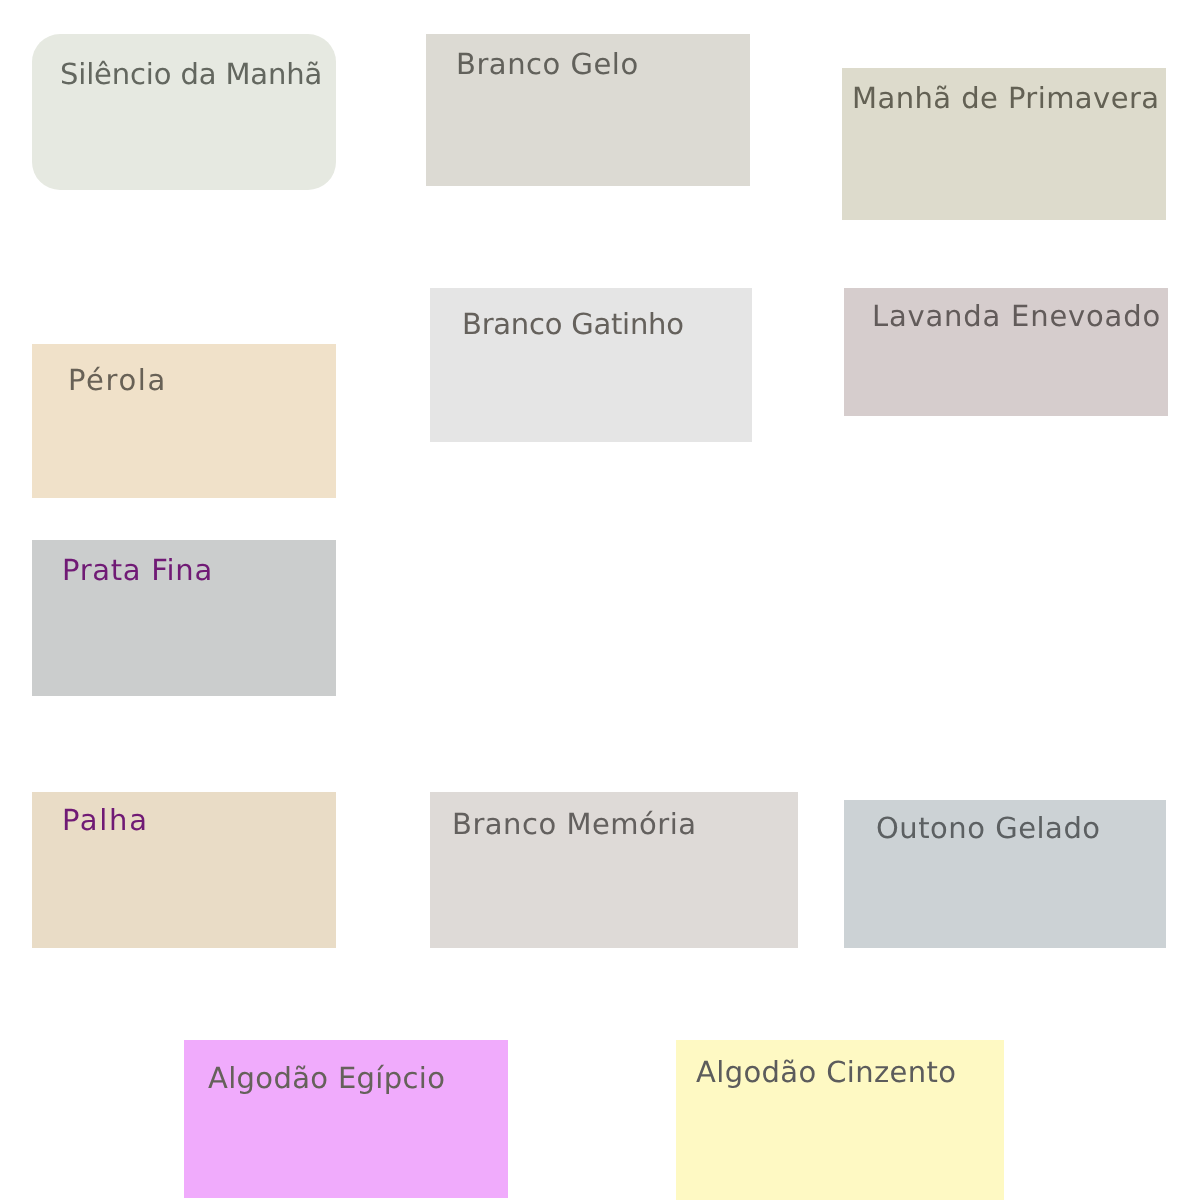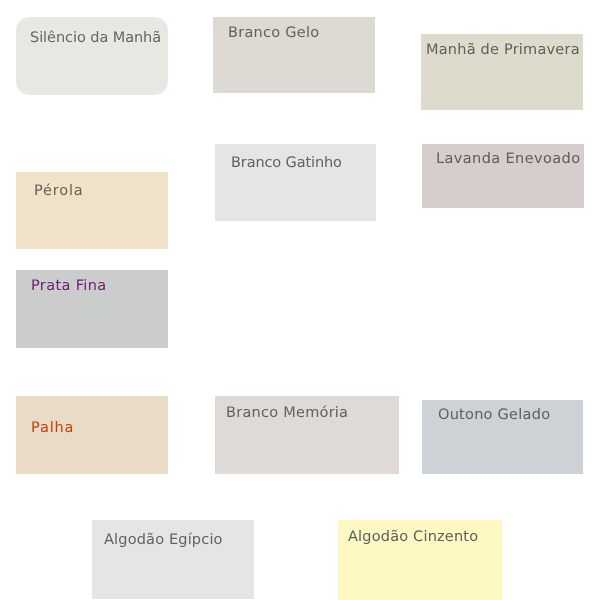--- a/index.html
+++ b/index.html
@@ -72,30 +72,30 @@
         <span class="swatch-label" style="color: rgb(98, 91, 90); left: 14.6px; top: 5px; letter-spacing: 0.4041px;">Lavanda Enevoado</span>
       </div>
   </div>
   <div class="palette-row">
     <div class="swatch" style="left: 15.9px; top: 270px; width: 151.9px; height: 77.7px; background: rgb(203, 205, 205);">
         <span class="swatch-label" style="color: #701a75; left: 14.78px; top: 5.8px; letter-spacing: 0.3521px;">Prata Fina</span>
       </div>
   </div>
   <div class="palette-row">
     <div class="swatch" style="left: 16px; top: 396px; width: 151.8px; height: 77.8px; background: rgb(233, 220, 198);">
-        <span class="swatch-label" style="color: #c2410c; left: 14.62px; top: 22px; letter-spacing: 0.842px;">Palha</span>
+        <span class="swatch-label" style="color: #701a75; left: 14.62px; top: 5px; letter-spacing: 0.842px;">Palha</span>
       </div>
     <div class="swatch" style="left: 214.8px; top: 396px; width: 184px; height: 77.8px; background: rgb(222, 218, 215);">
         <span class="swatch-label" style="color: rgb(99, 96, 94); left: 11.38px; top: 7.1px; letter-spacing: 0.2514px;">Branco Memória</span>
       </div>
     <div class="swatch" style="left: 421.9px; top: 400px; width: 160.9px; height: 73.9px; background: rgb(204, 210, 213);">
         <span class="swatch-label" style="color: rgb(92, 96, 98); left: 15.78px; top: 5.48px; letter-spacing: 0.2536px;">Outono Gelado</span>
       </div>
   </div>
   <div class="palette-row">
-    <div class="swatch" style="left: 92px; top: 520px; width: 161.8px; height: 79px; background: #e5e5e5;">
+    <div class="swatch" style="left: 92px; top: 520px; width: 161.8px; height: 79px; background: #f0abfc;">
         <span class="swatch-label" style="color: rgb(101, 97, 90); left: 12.1px; top: 9.72px; letter-spacing: 0.1713px;">Algodão Egípcio</span>
       </div>
     <div class="swatch" style="left: 338px; top: 520px; width: 163.7px; height: 80px; background: #fef9c3;">
         <span class="swatch-label" style="color: rgb(92, 92, 92); left: 10.42px; top: 6.8px; letter-spacing: 0.1881px;">Algodão Cinzento</span>
       </div>
   </div>
 </div>
 
 </body></html>

